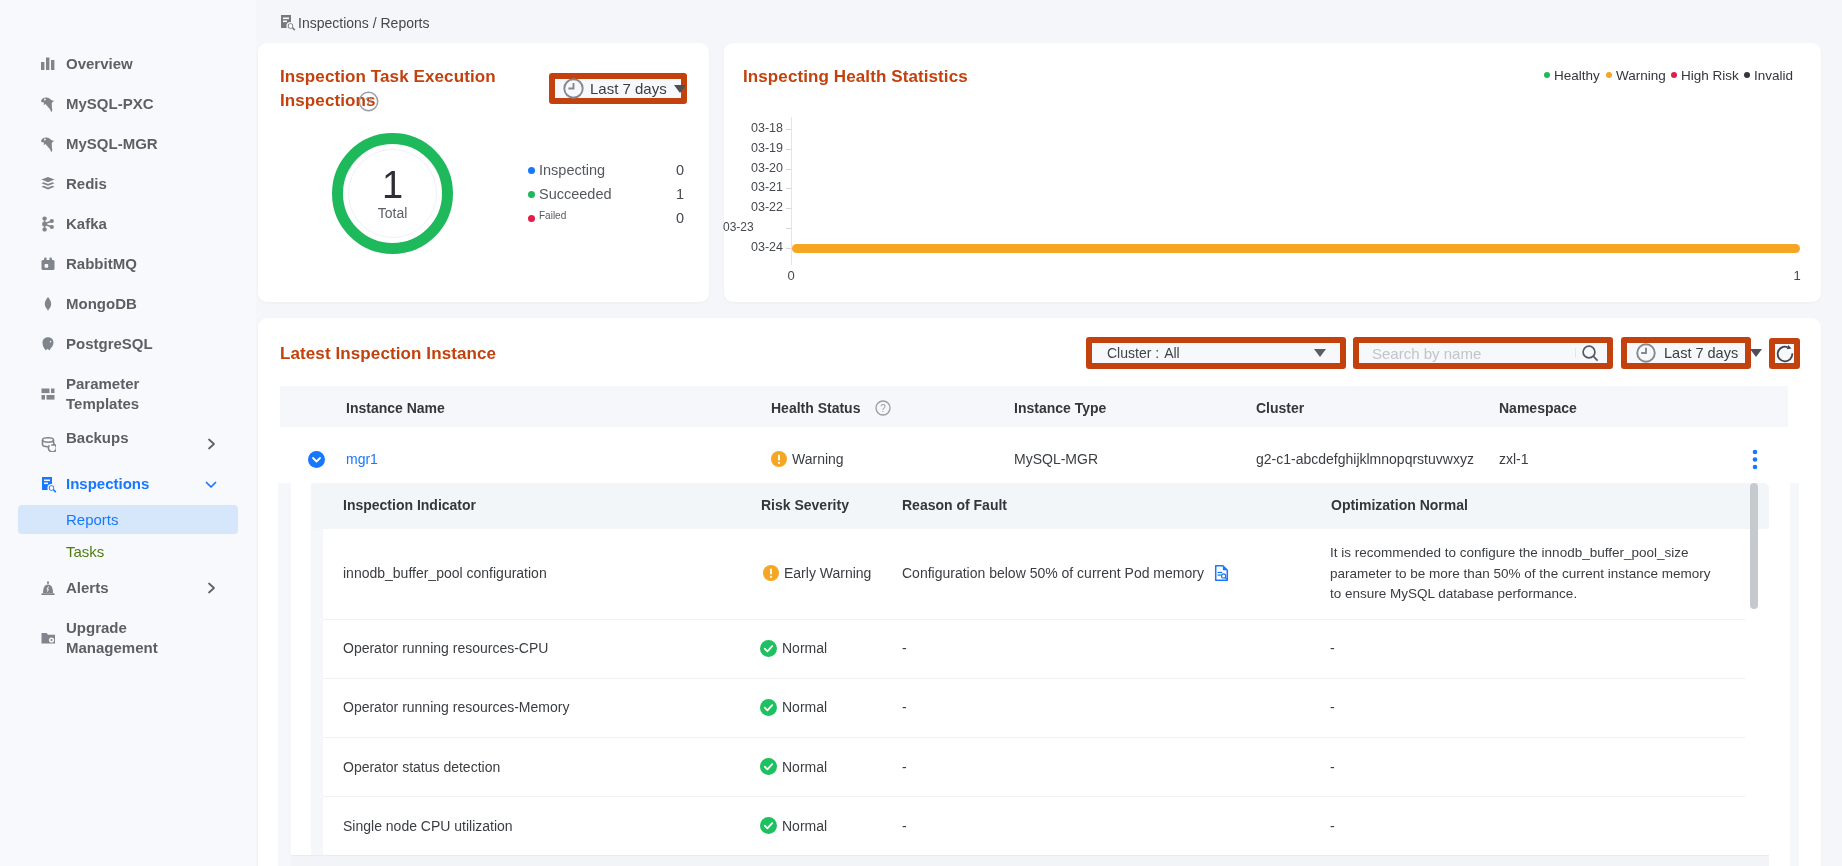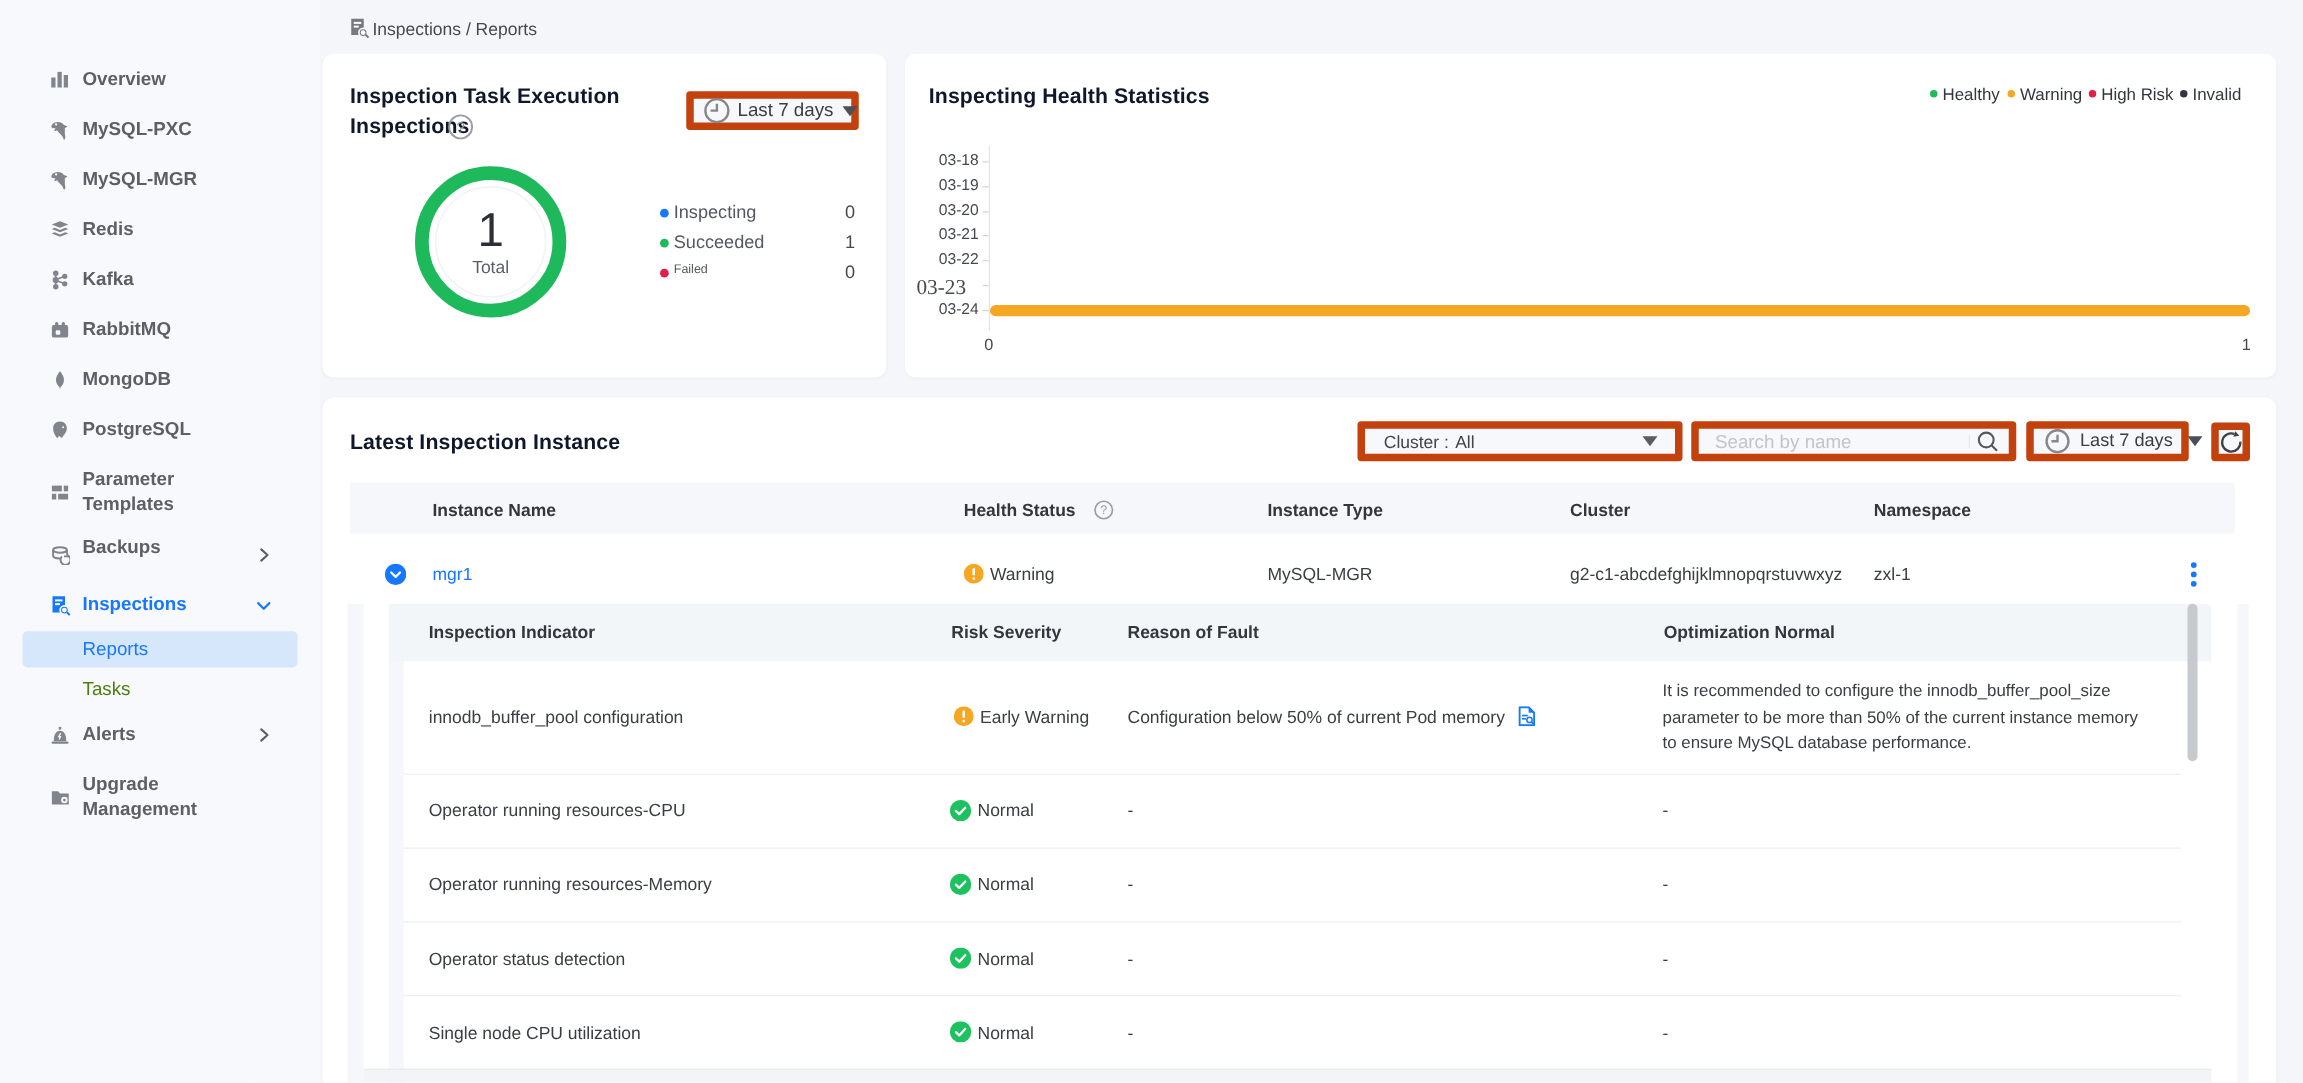--- a/index.html
+++ b/index.html
@@ -1,20 +1,20 @@
 <!DOCTYPE html>
 <html><head>
 <meta charset="utf-8">
 <style>
 * { margin:0; padding:0; box-sizing:border-box; }
 html,body { width:1842px; height:866px; overflow:hidden; }
 body { font-family:"Liberation Sans", sans-serif; background:#f5f6f9; position:relative; color:#333; }
 .abs { position:absolute; }
 .card { position:absolute; background:#fff; border-radius:9px; box-shadow:0 1px 3px rgba(30,40,60,0.04); }
-.ttl { font-size:17px; font-weight:bold; color:#0f172a; letter-spacing:0.1px; }
+.ttl { font-size:17px; font-weight:bold; color:#c2410c; letter-spacing:0.1px; }
 .sidebar { position:absolute; left:0; top:0; width:256px; height:866px; background:#f8f9fc; }
 .mi { position:absolute; left:66px; font-size:15px; font-weight:bold; color:#5c5f66; white-space:nowrap; }
 .mi2 { position:absolute; left:66px; font-size:15px; color:#4d7c0f; white-space:nowrap; }
 .micon { position:absolute; left:40px; width:16px; height:16px; }
 .chev { position:absolute; left:204px; width:14px; height:14px; }
 .selbg { position:absolute; left:18px; width:220px; height:29px; background:#d7e7fb; border-radius:4px; }
 .blue { color:#1677ff; }
 .ctrl { position:absolute; height:32px; }
 .ctrl svg, .ctrl .caret { flex-shrink:0; }
 .ctrl { background:#f7f8fb; border:6px solid #c2410c; border-radius:3px; }
@@ -192,21 +192,21 @@
     <div class="abs" style="left:723px; top:121px; width:60px; text-align:right; font-size:12.5px; color:#45484e;">03-18</div>
     <div class="abs" style="left:786px; top:129px; width:5px; height:1px; background:#d4d6db;"></div>
     <div class="abs" style="left:723px; top:140.8px; width:60px; text-align:right; font-size:12.5px; color:#45484e;">03-19</div>
     <div class="abs" style="left:786px; top:148.8px; width:5px; height:1px; background:#d4d6db;"></div>
     <div class="abs" style="left:723px; top:160.6px; width:60px; text-align:right; font-size:12.5px; color:#45484e;">03-20</div>
     <div class="abs" style="left:786px; top:168.6px; width:5px; height:1px; background:#d4d6db;"></div>
     <div class="abs" style="left:723px; top:180.4px; width:60px; text-align:right; font-size:12.5px; color:#45484e;">03-21</div>
     <div class="abs" style="left:786px; top:188.4px; width:5px; height:1px; background:#d4d6db;"></div>
     <div class="abs" style="left:723px; top:200.2px; width:60px; text-align:right; font-size:12.5px; color:#45484e;">03-22</div>
     <div class="abs" style="left:786px; top:208.2px; width:5px; height:1px; background:#d4d6db;"></div>
-    <div class="abs" style="left:723px; top:220px; width:60px; text-align:center; font-size:17px; color:#45484e;font-family:Liberation Serif, serif;">03-23</div>
+    <div class="abs" style="left:723px; top:220px; width:60px; text-align:left; font-size:12px; color:#45484e;">03-23</div>
     <div class="abs" style="left:786px; top:228px; width:5px; height:1px; background:#d4d6db;"></div>
     <div class="abs" style="left:723px; top:239.8px; width:60px; text-align:right; font-size:12.5px; color:#45484e;">03-24</div>
     <div class="abs" style="left:786px; top:247.8px; width:5px; height:1px; background:#d4d6db;"></div>
     <div class="abs" style="left:791px; top:117px; width:1px; height:148px; background:#e2e4e9;"></div>
     <div class="abs" style="left:792px; top:243.5px; width:1008px; height:9.5px; border-radius:5px; background:#f5a623;"></div>
     <div class="abs" style="left:786px; top:268px; width:10px; text-align:center; font-size:13px; color:#45484e;">0</div>
     <div class="abs" style="left:1792px; top:268px; width:10px; text-align:center; font-size:13px; color:#45484e;">1</div>
   </div>
 
 <div class="card" style="left:258px; top:318px; width:1563px; height:580px;"></div>

